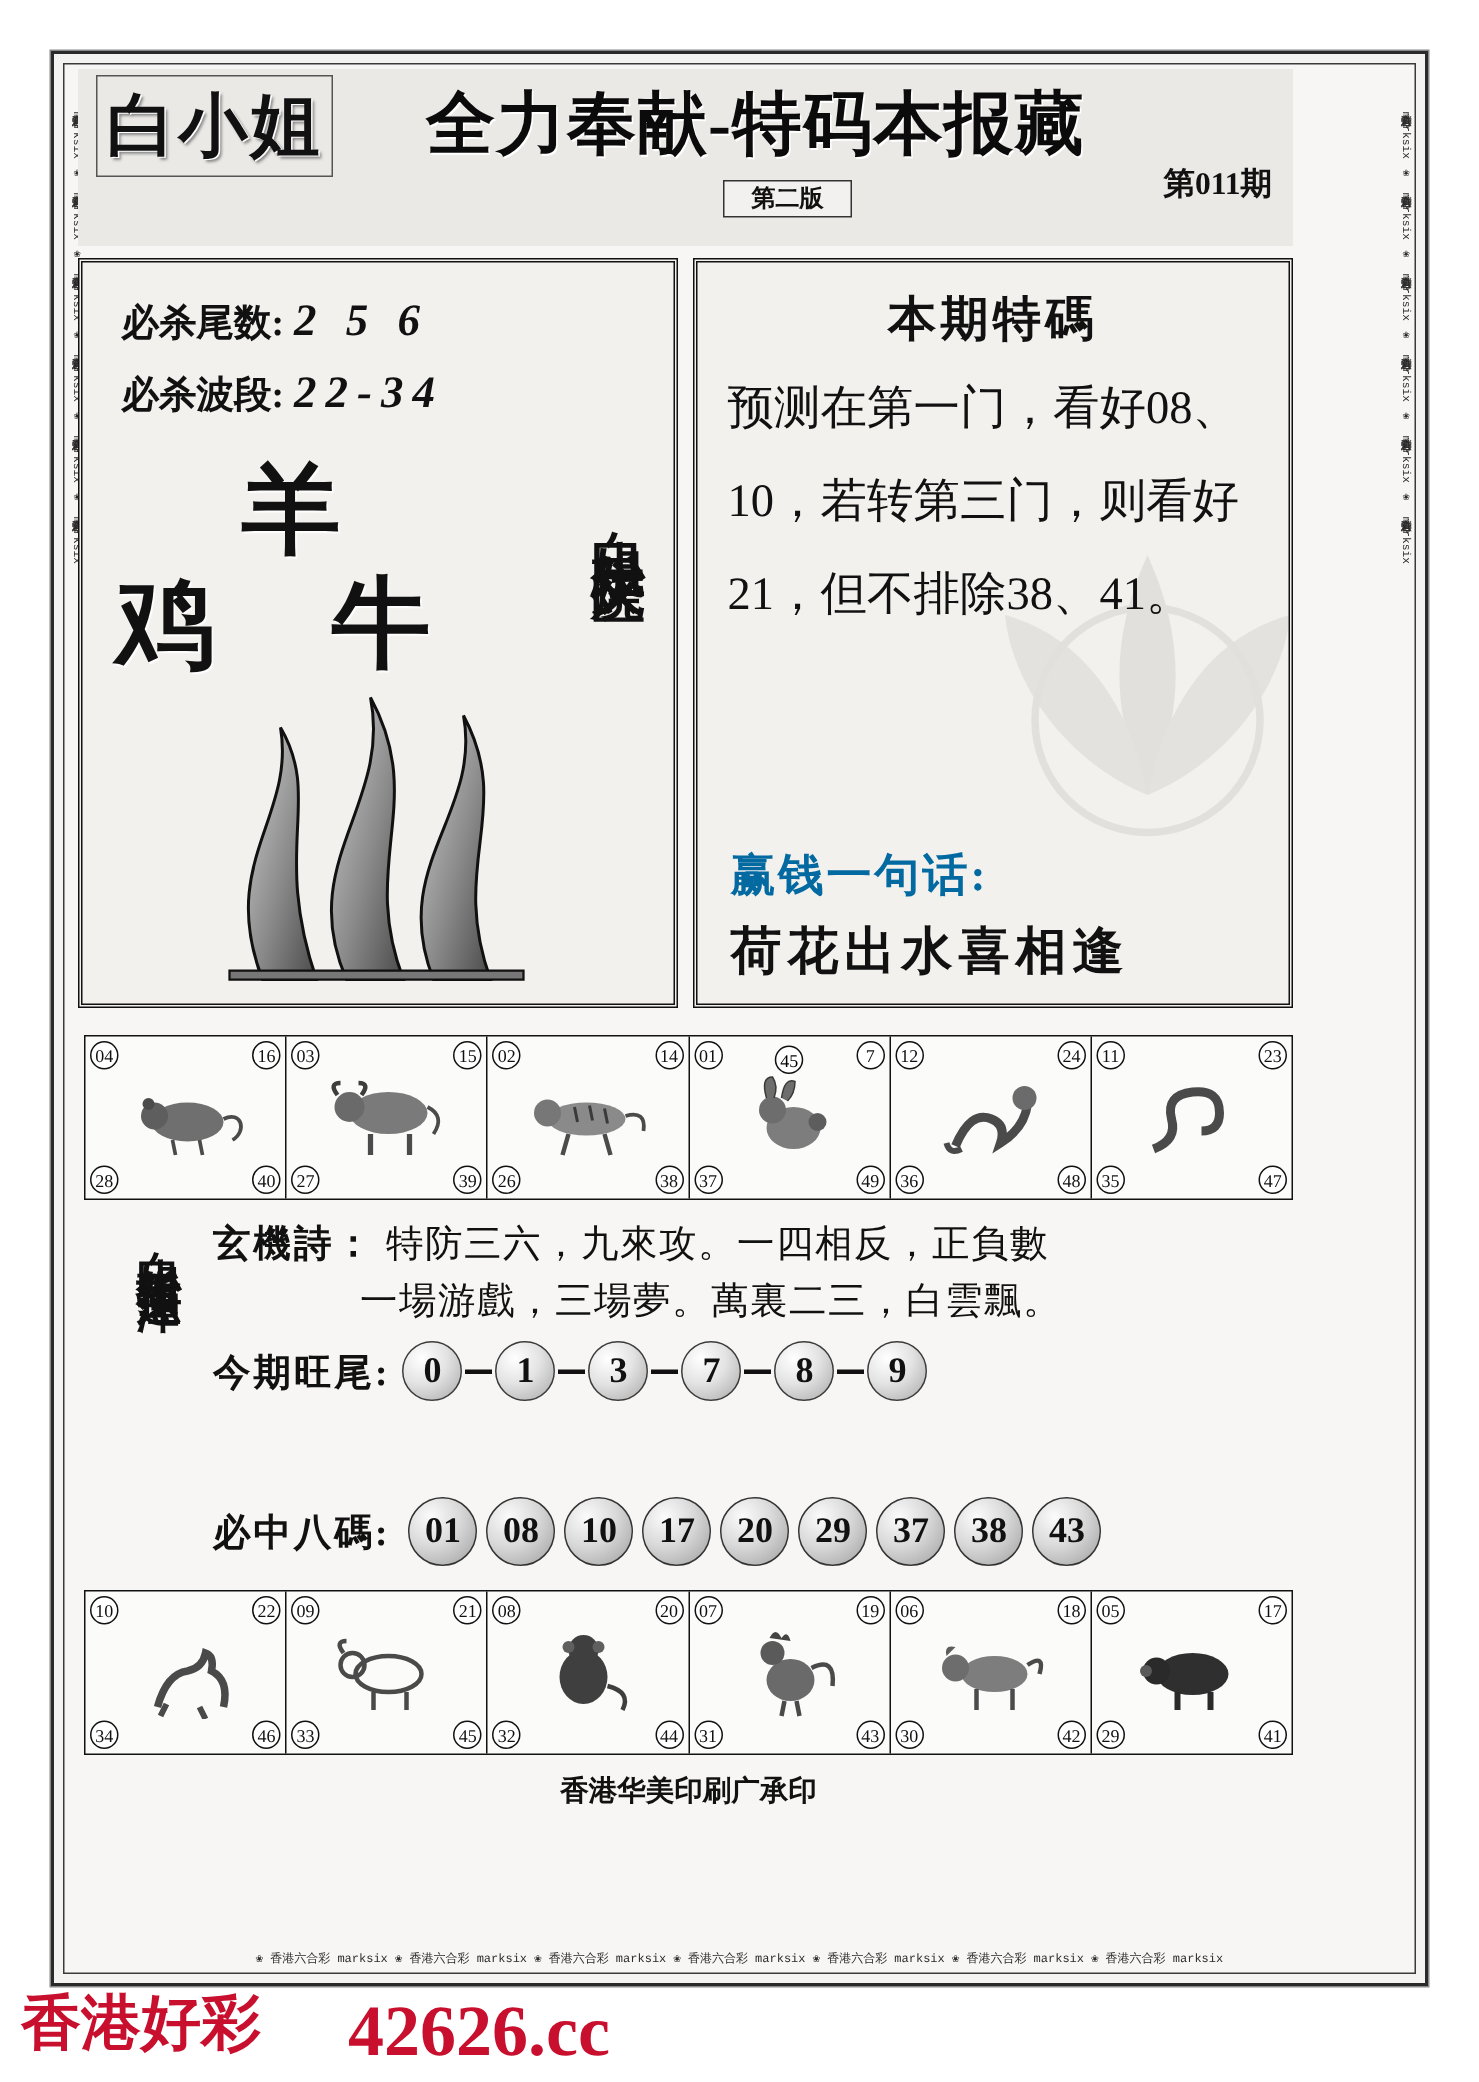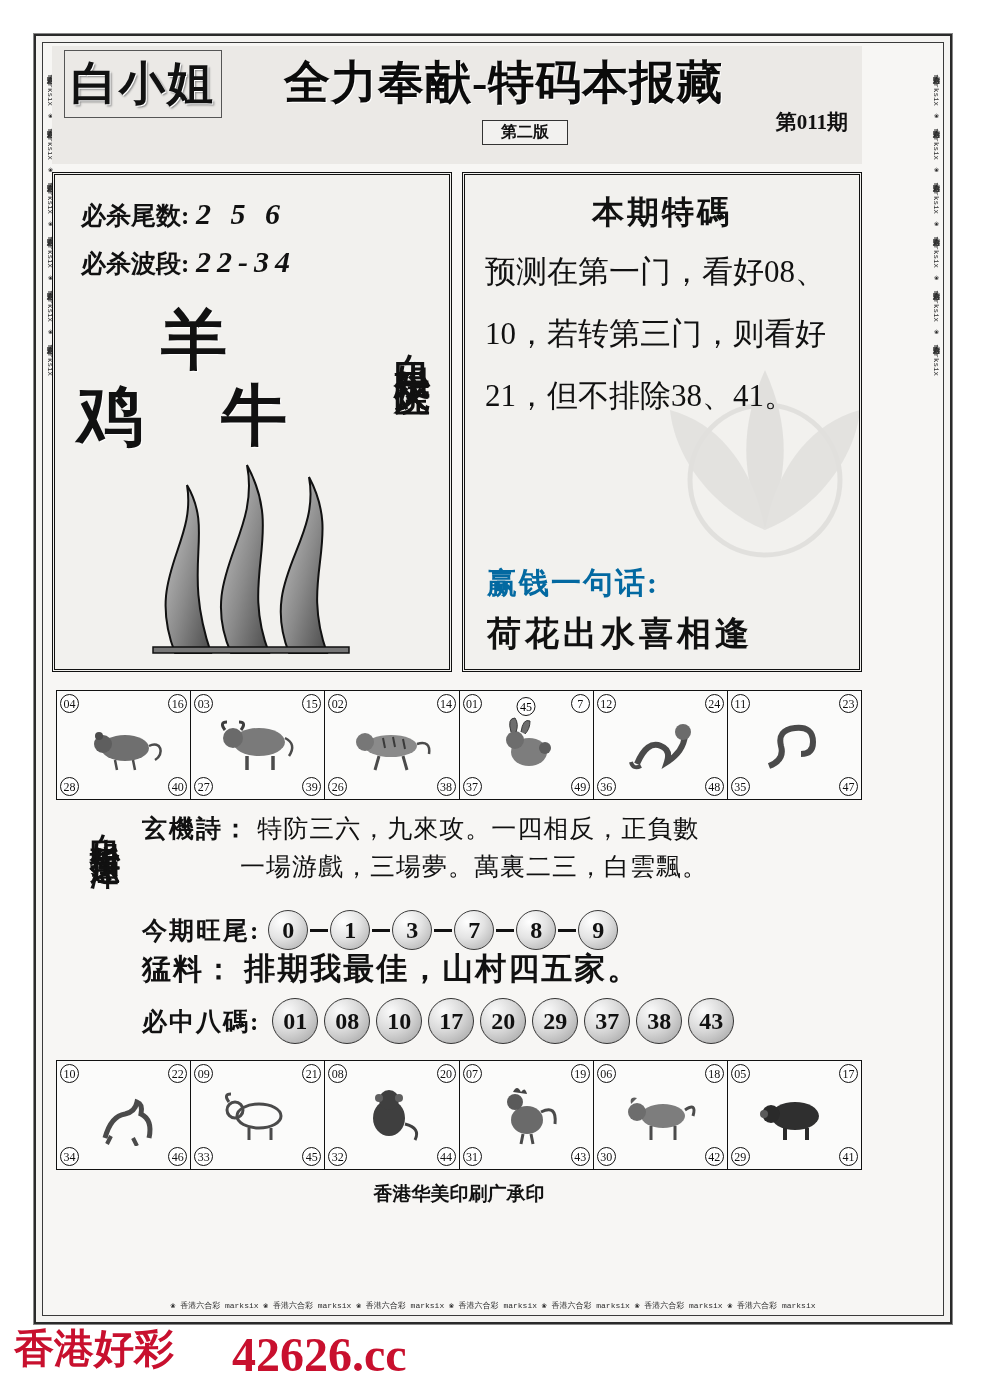--- a/index.html
+++ b/index.html
@@ -171,21 +171,21 @@
   .mid-vert {
     position:absolute; left:6px; top:8px; width:58px; height:240px;
     writing-mode: vertical-rl;
     font-size:30px; font-weight:bold; color:#111; letter-spacing:4px;
     line-height:30px;
   }
   .poem-lbl { font-size:25px; font-weight:bold; color:#111; letter-spacing:2px; }
   .poem-row1 { position:absolute; left:86px; top:10px; font-size:25px; color:#111; letter-spacing:1px; }
   .poem-row2 { position:absolute; left:184px; top:48px; font-size:25px; color:#111; letter-spacing:1px; }
 
-  .tail-row { position:absolute; left:86px; top:108px; display:flex; align-items:center;text-align:right; }
+  .tail-row { position:absolute; left:86px; top:92px; display:flex; align-items:center;text-align:right; }
   .ball {
     width:40px; height:40px; border-radius:50%;
     background: radial-gradient(circle at 32% 28%, #ffffff 0%, #e3e3e3 45%, #a8a8a8 100%);
     border:1px solid #3b3b3b;
     display:flex; align-items:center; justify-content:center;
     font-size:24px; font-weight:bold; color:#111;
   }
   .dash { width:18px; height:3px; background:#111; margin:0 2px; }
 
   .hot-row { position:absolute; left:86px; top:146px; font-size:29px; font-weight:bold; color:#111; letter-spacing:2px; }
@@ -384,24 +384,20 @@
       <span class="dash"></span>
       <span class="ball">3</span>
       <span class="dash"></span>
       <span class="ball">7</span>
       <span class="dash"></span>
       <span class="ball">8</span>
       <span class="dash"></span>
       <span class="ball">9</span>
     </div>
 
-    <div class="hot-row">
-      <span>猛料：</span>
-      <span style="font-size:31px;">排期我最佳，山村四五家。</span>
-    </div>
 
     <div class="eight-row">
       <span class="poem-lbl" style="margin-right:6px;">必中八碼:</span>
       <span class="ball8">01</span>
       <span class="ball8">08</span>
       <span class="ball8">10</span>
       <span class="ball8">17</span>
       <span class="ball8">20</span>
       <span class="ball8">29</span>
       <span class="ball8">37</span>

